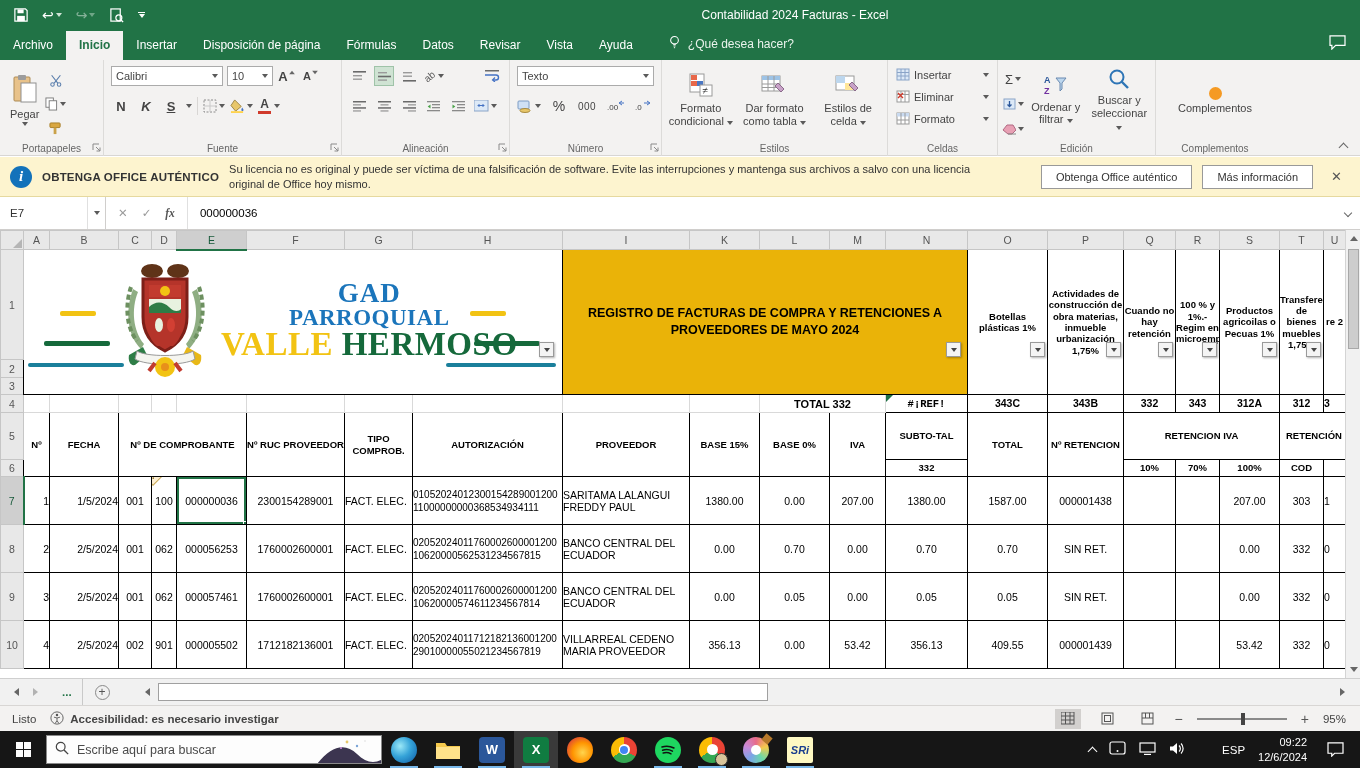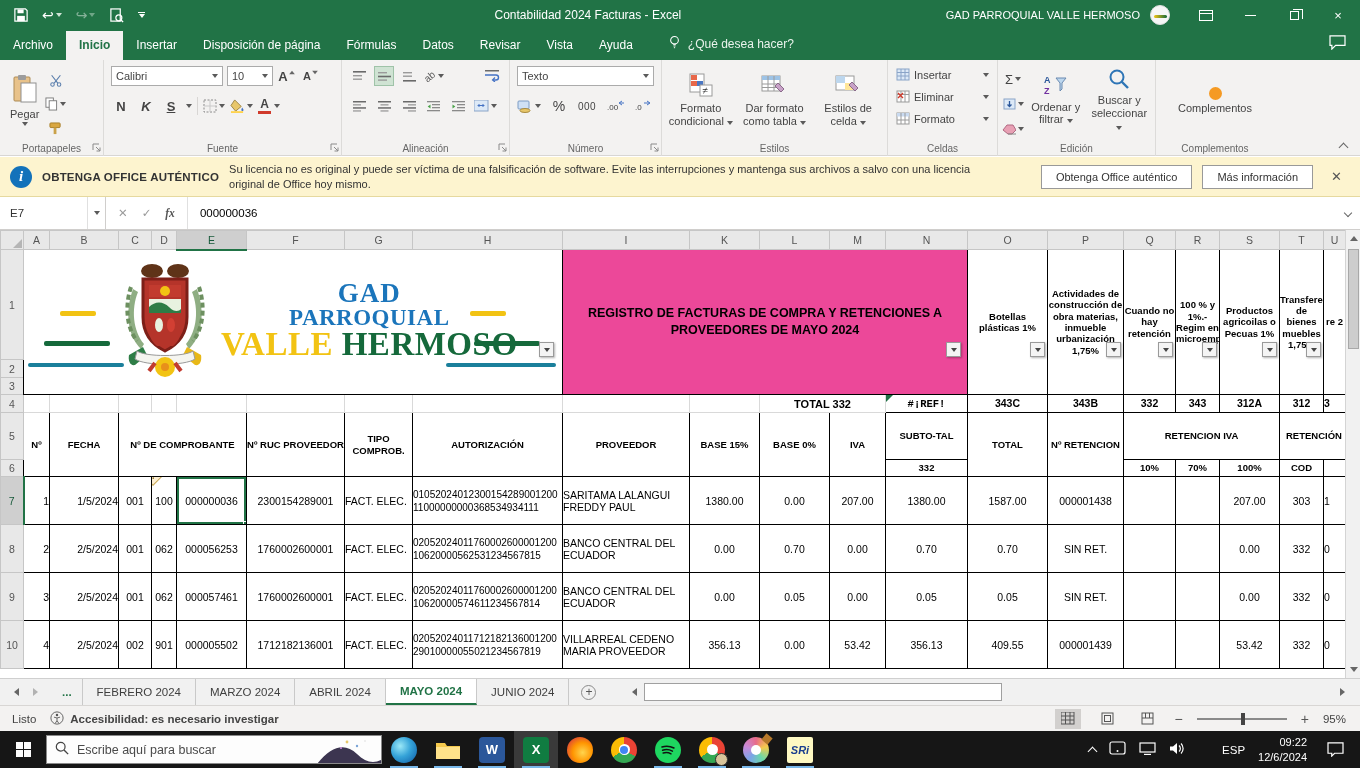--- a/index.html
+++ b/index.html
@@ -76,21 +76,21 @@
   .sheet th, .sheet td { padding:0; overflow:hidden; vertical-align:middle; }
   .sheet th.ch { background:#e8e8e8; border:1px solid #c6c6c6; font-weight:normal; font-size:10.5px; color:#555; height:19px; text-align:center; }
   .sheet th.ch.colsel { background:#cfcfcf; border-bottom:2px solid #217346; color:#17593a; }
   .sheet th.rh { background:#e8e8e8; border:1px solid #c6c6c6; font-weight:normal; font-size:10.5px; color:#555; text-align:center; }
   .sheet th.rh.rowsel { background:#cfcfcf; border-right:2px solid #217346; color:#17593a; }
   .corner { background:#e8e8e8; border:1px solid #c6c6c6; position:relative; }
   .corner .cnr { position:absolute; right:1px; bottom:1px; width:0; height:0; border-left:9px solid transparent; border-bottom:9px solid #b5b5b5; }
   td.g { border:1px solid #d9d9d9; }
   td.k { border:1.4px solid #000; }
   .logo-cell { background:#fff; position:relative; }
-  .title-cell { background:#ec4899; position:relative; text-align:center; font-weight:bold; font-size:12.5px; line-height:1.35; padding:0 26px; }
+  .title-cell { background:#eab308; position:relative; text-align:center; font-weight:bold; font-size:12.5px; line-height:1.35; padding:0 26px; }
   .vh { text-align:center; font-weight:bold; font-size:9.5px; line-height:1.2; padding:2px 1px; position:relative; }
   .flt { position:absolute; width:15px; height:15px; background:#f4f4f4; border:1px solid #9a9a9a; box-shadow:1px 1px 2px rgba(0,0,0,.3); display:flex; align-items:center; justify-content:center; right:2px; bottom:37px; }
   .flt .tri { border-top-color:#444; }
   .hdc { font-weight:bold; font-size:9.5px; text-align:center; line-height:1.25; }
   .ar { text-align:right; padding-right:3px; }
   .ac { text-align:center; }
   .al { text-align:left; padding-left:3px; }
   .aut { font-size:10px; word-break:break-all; line-height:1.3; padding:1px 2px; }
   .cut { white-space:nowrap; }
   .totlbl { font-weight:bold; font-size:11px; text-align:center; }
@@ -182,34 +182,20 @@
             <circle cx="10.5" cy="10.5" r="3.2" fill="none" stroke="#fff" stroke-width="1.3"></circle>
             <line x1="12.8" y1="12.8" x2="15" y2="15" stroke="#fff" stroke-width="1.5"></line>
           </svg>
         </span>
       <span class="qi" style="flex-direction:column;gap:1px">
           <span style="width:7px;border-top:1px solid #fff"></span>
           <span class="tri" style="border-top-color:#fff"></span>
         </span>
     </div>
     <div class="title-center">Contabilidad 2024 Facturas  -  Excel</div>
-    <div class="tb-right">
-      <span class="account">GAD PARROQUIAL VALLE HERMOSO</span>
-      <span class="avatar"></span>
-      <div class="winbtn">
-          <span class="ribopt"></span>
-        </div>
-      <div class="winbtn">
-          <span class="mini"></span>
-        </div>
-      <div class="winbtn">
-          <span class="rest"></span>
-        </div>
-      <div class="winbtn">×</div>
-    </div>
   </div>
 
   <div id="tabrow">
     <div id="menu-tabs" style="display:flex;align-items:flex-end">
         <div class="mtab">Archivo</div>
         <div class="mtab active">Inicio</div>
         <div class="mtab">Insertar</div>
         <div class="mtab">Disposición de página</div>
         <div class="mtab">Fórmulas</div>
         <div class="mtab">Datos</div>
@@ -875,27 +861,20 @@
         </div>
     </div>
   </div>
 
   <div id="sheettabs">
     <div class="st-nav">
       <span class="tlf"></span>
       <span class="trt" style="opacity:.45"></span>
     </div>
     <div class="st-ell">...</div>
-    <div id="sheet-tabs" style="display:flex;align-items:stretch">
-        <div class="stab">FEBRERO 2024</div>
-        <div class="stab">MARZO 2024</div>
-        <div class="stab">ABRIL 2024</div>
-        <div class="stab active">MAYO 2024</div>
-        <div class="stab">JUNIO 2024</div>
-      </div>
     <div class="st-add">
         <span class="add-circ">+</span>
       </div>
     <div class="hscroll">
       <div class="hs-btn" style="left:0">
           <span class="tlf"></span>
         </div>
       <div class="hs-track">
           <div class="hs-thumb"></div>
         </div>

